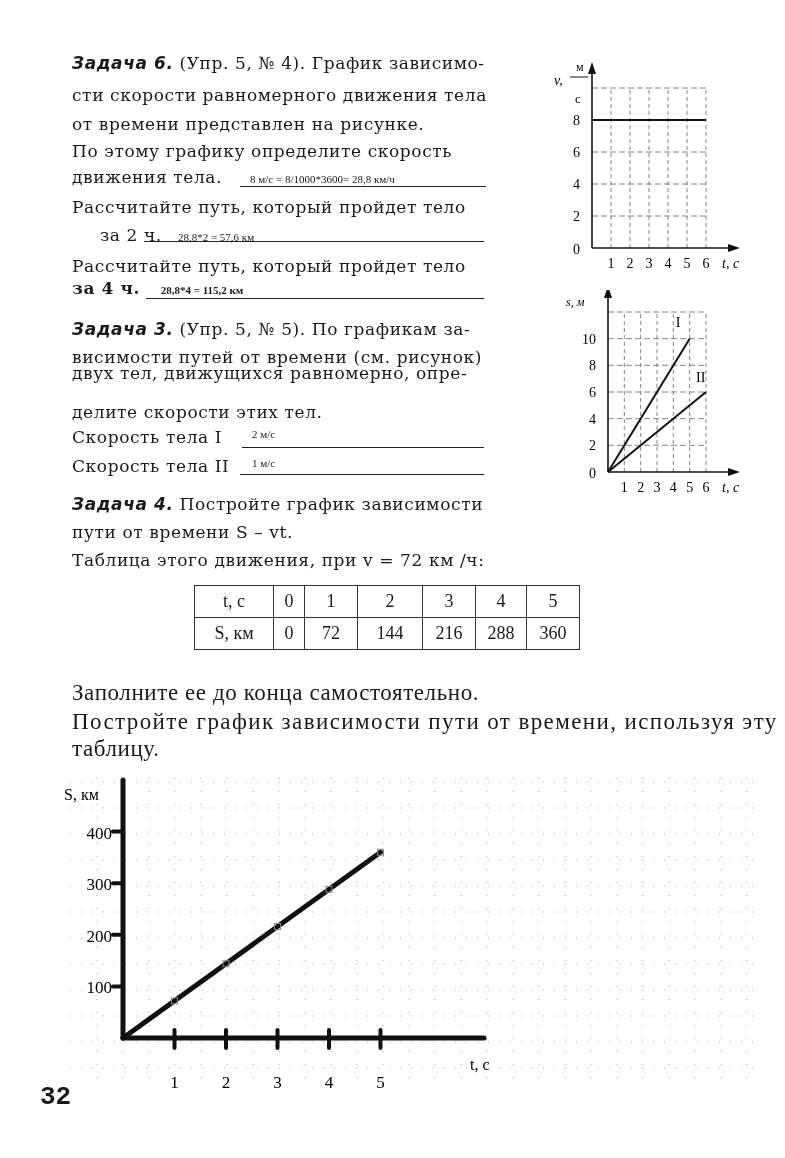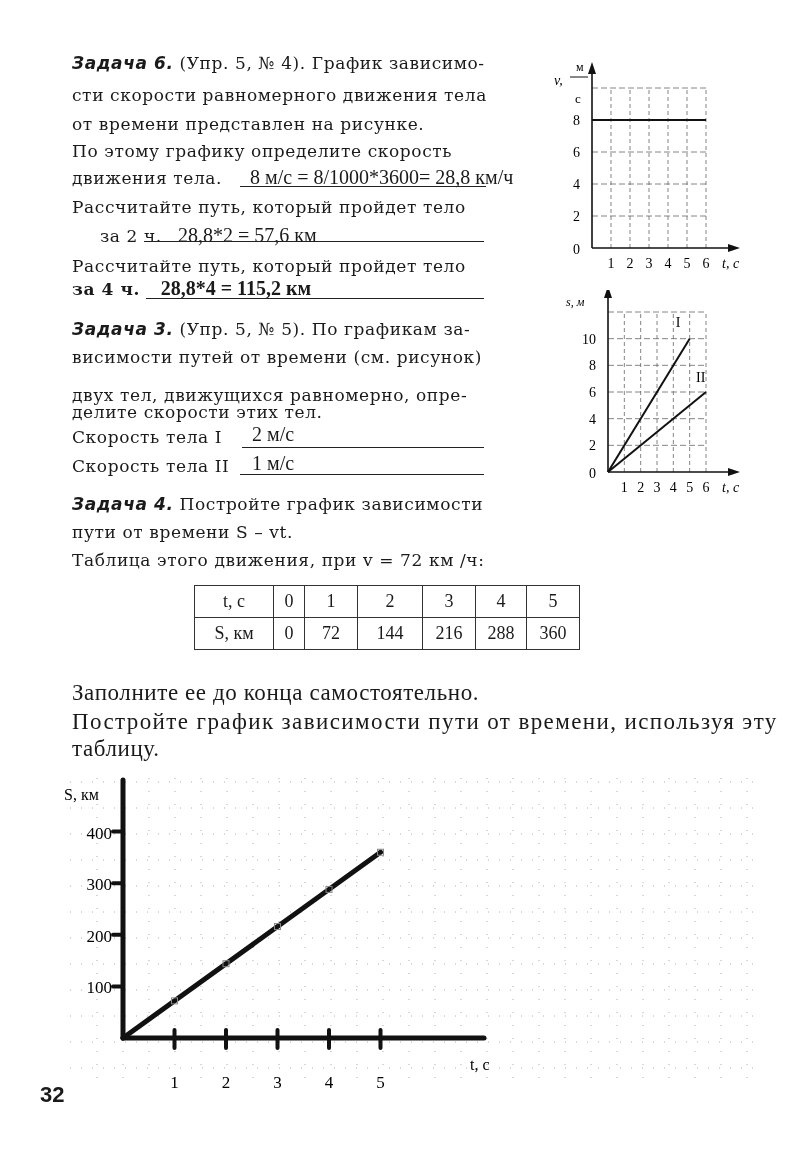--- a/index.html
+++ b/index.html
@@ -1,31 +1,31 @@
 <!DOCTYPE html>
 <html><head>
 <meta charset="utf-8">
 <style>
   html, body { margin: 0; padding: 0; background: #ffffff; }
   body { width: 785px; height: 1158px; position: relative; overflow: hidden;
          font-family: "DejaVu Serif", "Liberation Serif", serif; color: #1a1a1a; }
   .abs { position: absolute; }
   .line { position: absolute; left: 72px; font-size: 17px; letter-spacing: 0.6px; white-space: nowrap; line-height: 22px; }
   .task-label { font-family: "DejaVu Sans", "Liberation Sans", sans-serif; font-weight: bold; font-style: italic; }
-  .hand { font-family: "Liberation Serif", serif; font-size: 20px; letter-spacing: 0; }
+  .hand { font-family: "Liberation Serif", serif; font-size: 11px; letter-spacing: 0; }
   .uline { position: absolute; height: 0; border-top: 1.3px solid #222; }
   .just { display: flex; justify-content: space-between; width: 420px; }
   table.t { position: absolute; left: 194px; top: 585px; border-collapse: collapse;
             font-family: "Liberation Serif", serif; font-size: 18px; }
   table.t td { border: 1.3px solid #333; text-align: center; height: 31px; padding: 0; }
   .c0 { width: 78px; } .c1 { width: 30px; } .c2 { width: 52px; } .c3 { width: 64px; }
   .c4 { width: 52px; } .c5 { width: 50px; } .c6 { width: 52px; }
   .plain { font-family: "Liberation Serif", serif; font-size: 23px; }
   svg text { font-family: "Liberation Serif", serif; }
-  .pagenum { left: 40px; top: 1082px; font-size: 22px; font-weight: bold; font-family: Liberation Sans, sans-serif; }
+  .pagenum { left: 40px; top: 1082px; font-size: 26px; font-weight: bold; font-family: Liberation Mono, monospace; }
 </style>
 </head>
 <body>
 
 <div class="line" style="top:52px;">
   <span class="task-label">Задача 6.</span><span> (Упр. 5, № 4). График зависимо-</span>
 </div>
 <div class="line" style="top:84px;">сти скорости равномерного движения тела</div>
 <div class="line" style="top:113px;">от времени представлен на рисунке.</div>
 <div class="line just" style="top:140px;">
@@ -48,21 +48,21 @@
 <div class="line" style="top:277px;font-weight:bold;">
   <span>за 4 ч.</span>
   <span class="hand" style="margin-left:14px;">28,8*4 = 115,2 км</span>
 </div>
 <div class="uline" style="left:146px; top:298px; width:338px;"></div>
 
 <div class="line" style="top:318px;">
   <span class="task-label">Задача 3.</span><span> (Упр. 5, № 5). По графикам за-</span>
 </div>
 <div class="line" style="top:346px;">висимости путей от времени (см. рисунок)</div>
-<div class="line" style="top:384px;text-align:right;">двух тел, движущихся равномерно, опре-</div>
+<div class="line" style="top:362px;text-align:right;">двух тел, движущихся равномерно, опре-</div>
 <div class="line" style="top:401px;">делите скорости этих тел.</div>
 <div class="line" style="top:426px;">
   <span>Скорость тела I</span>
   <span class="hand" style="position:absolute; left:180px; top:-3px;">2 м/с</span>
 </div>
 <div class="uline" style="left:242px; top:447px; width:242px;"></div>
 <div class="line" style="top:455px;">
   <span>Скорость тела II</span>
   <span class="hand" style="position:absolute; left:180px; top:-3px;">1 м/с</span>
 </div>

